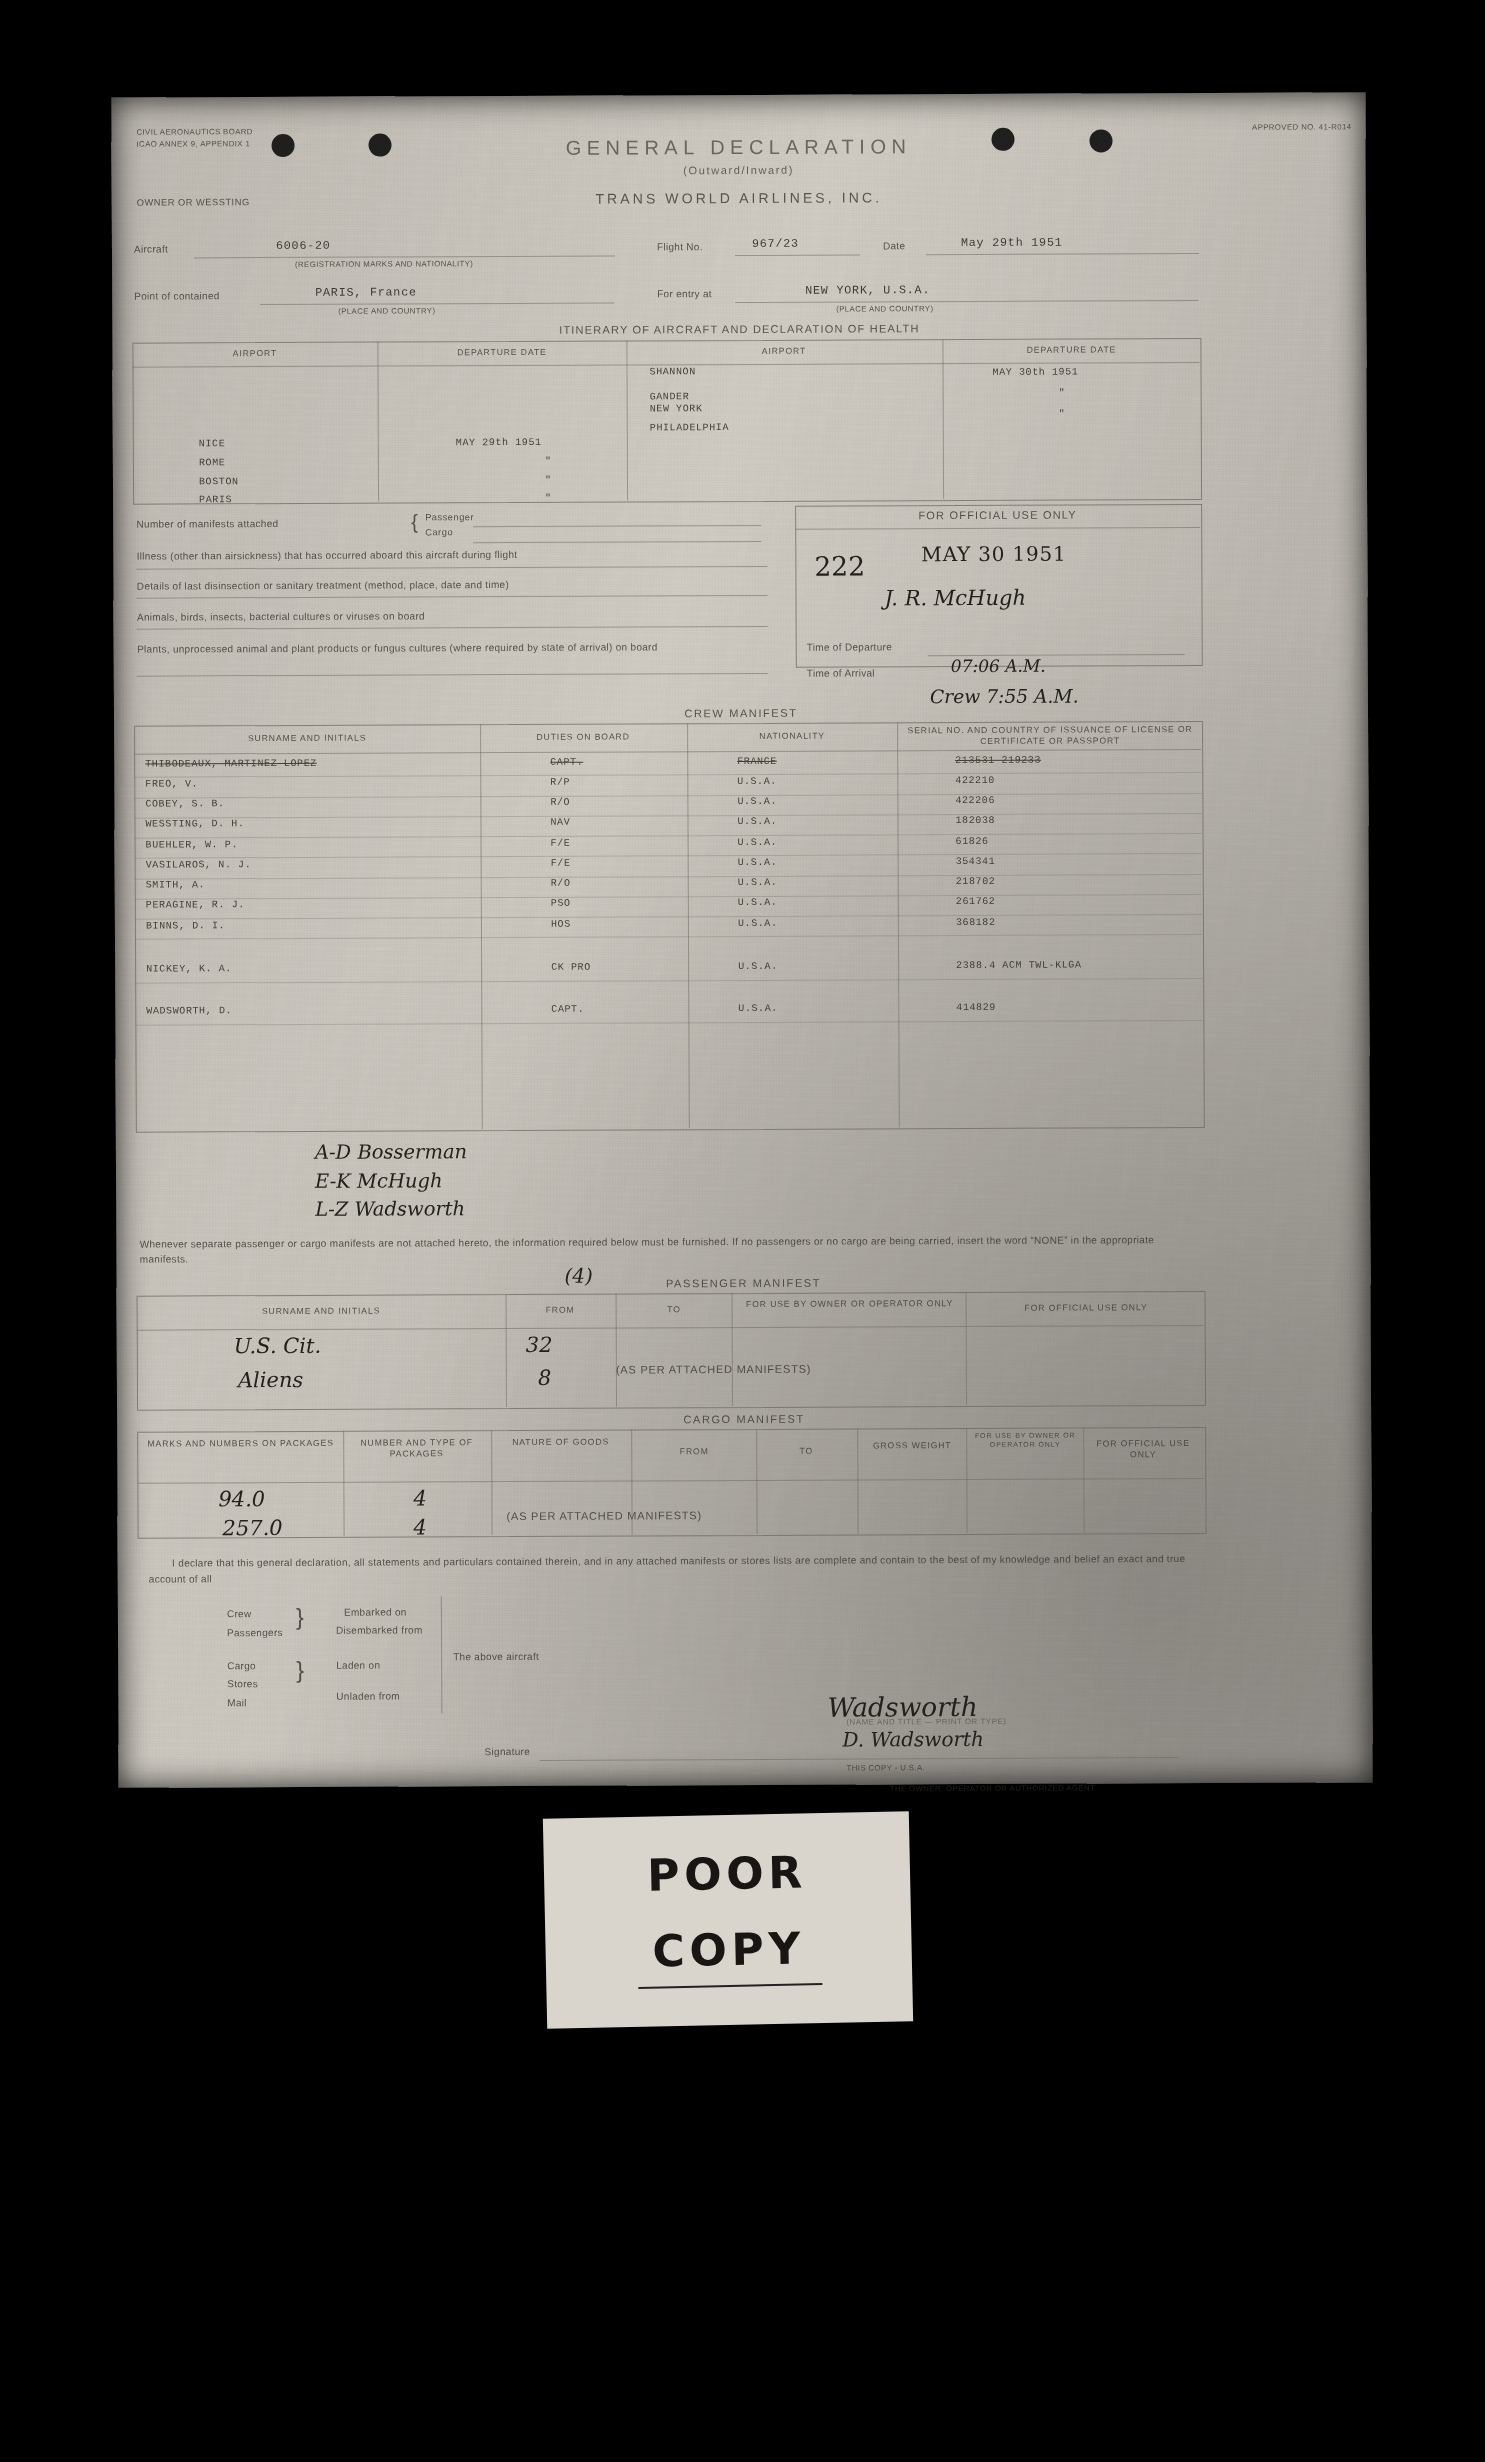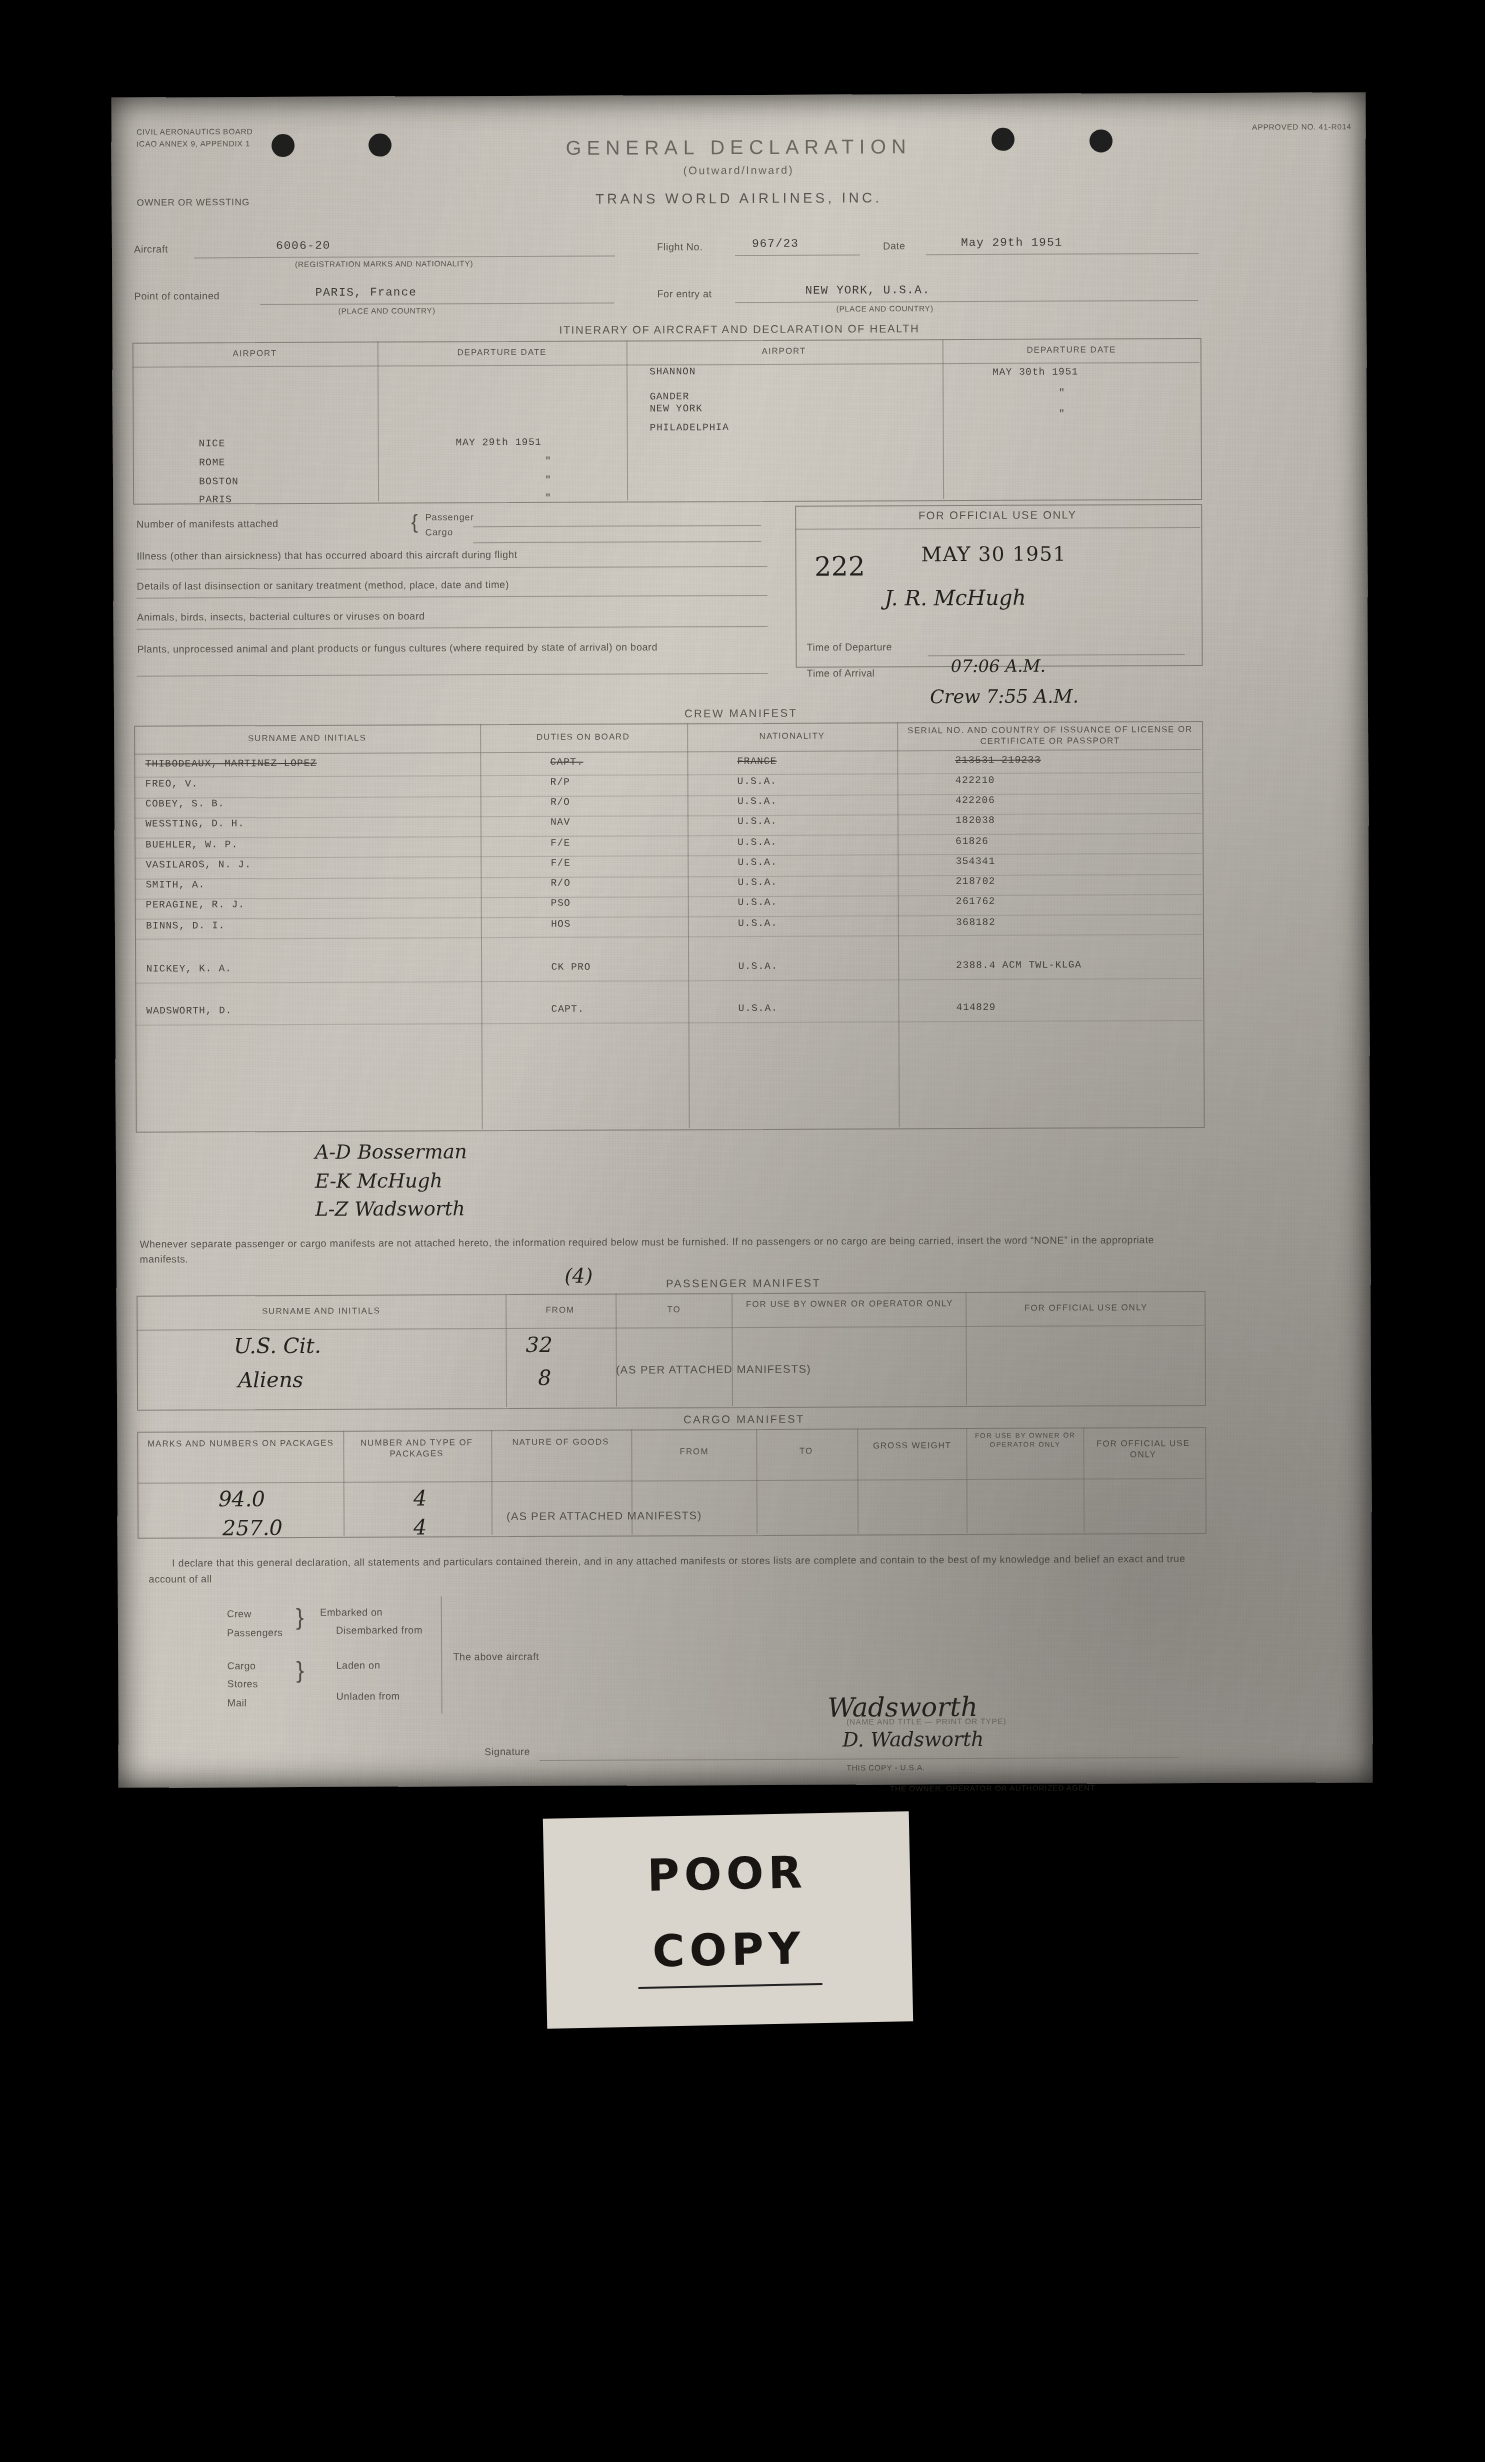--- a/index.html
+++ b/index.html
@@ -301,21 +301,21 @@
 
   <div class="pg prn lbl" style="left:109px;top:1511px;">Crew</div>
   <div class="pg prn lbl" style="left:109px;top:1530px;">Passengers</div>
   <div class="pg prn lbl" style="left:109px;top:1563px;">Cargo</div>
   <div class="pg prn lbl" style="left:109px;top:1581px;">Stores</div>
   <div class="pg prn lbl" style="left:109px;top:1600px;">Mail</div>
 
   <div class="pg prn" style="left:178px;top:1507px;font-size:23.4px;">}</div>
   <div class="pg prn" style="left:178px;top:1560px;font-size:23.4px;">}</div>
 
-  <div class="pg prn lbl" style="left:202px;top:1510px;">Embarked on</div>
+  <div class="pg prn lbl" style="left:226px;top:1510px;">Embarked on</div>
   <div class="pg prn lbl" style="left:218px;top:1528px;">Disembarked from</div>
   <div class="pg prn lbl" style="left:218px;top:1563px;">Laden on</div>
   <div class="pg prn lbl" style="left:218px;top:1594px;">Unladen from</div>
 
   <div class="vln" style="left:323px;top:1500px;height:117px;"></div>
   <div class="pg prn lbl" style="left:335px;top:1555px;">The above aircraft</div>
 
   <div class="pg prn lbl" style="left:366px;top:1650px;">Signature</div>
   <div class="ln" style="left:421px;top:1664px;width:639px;"></div>
   <div class="pg hw" style="left:709px;top:1597px;font-size:26.5px;">Wadsworth</div>

